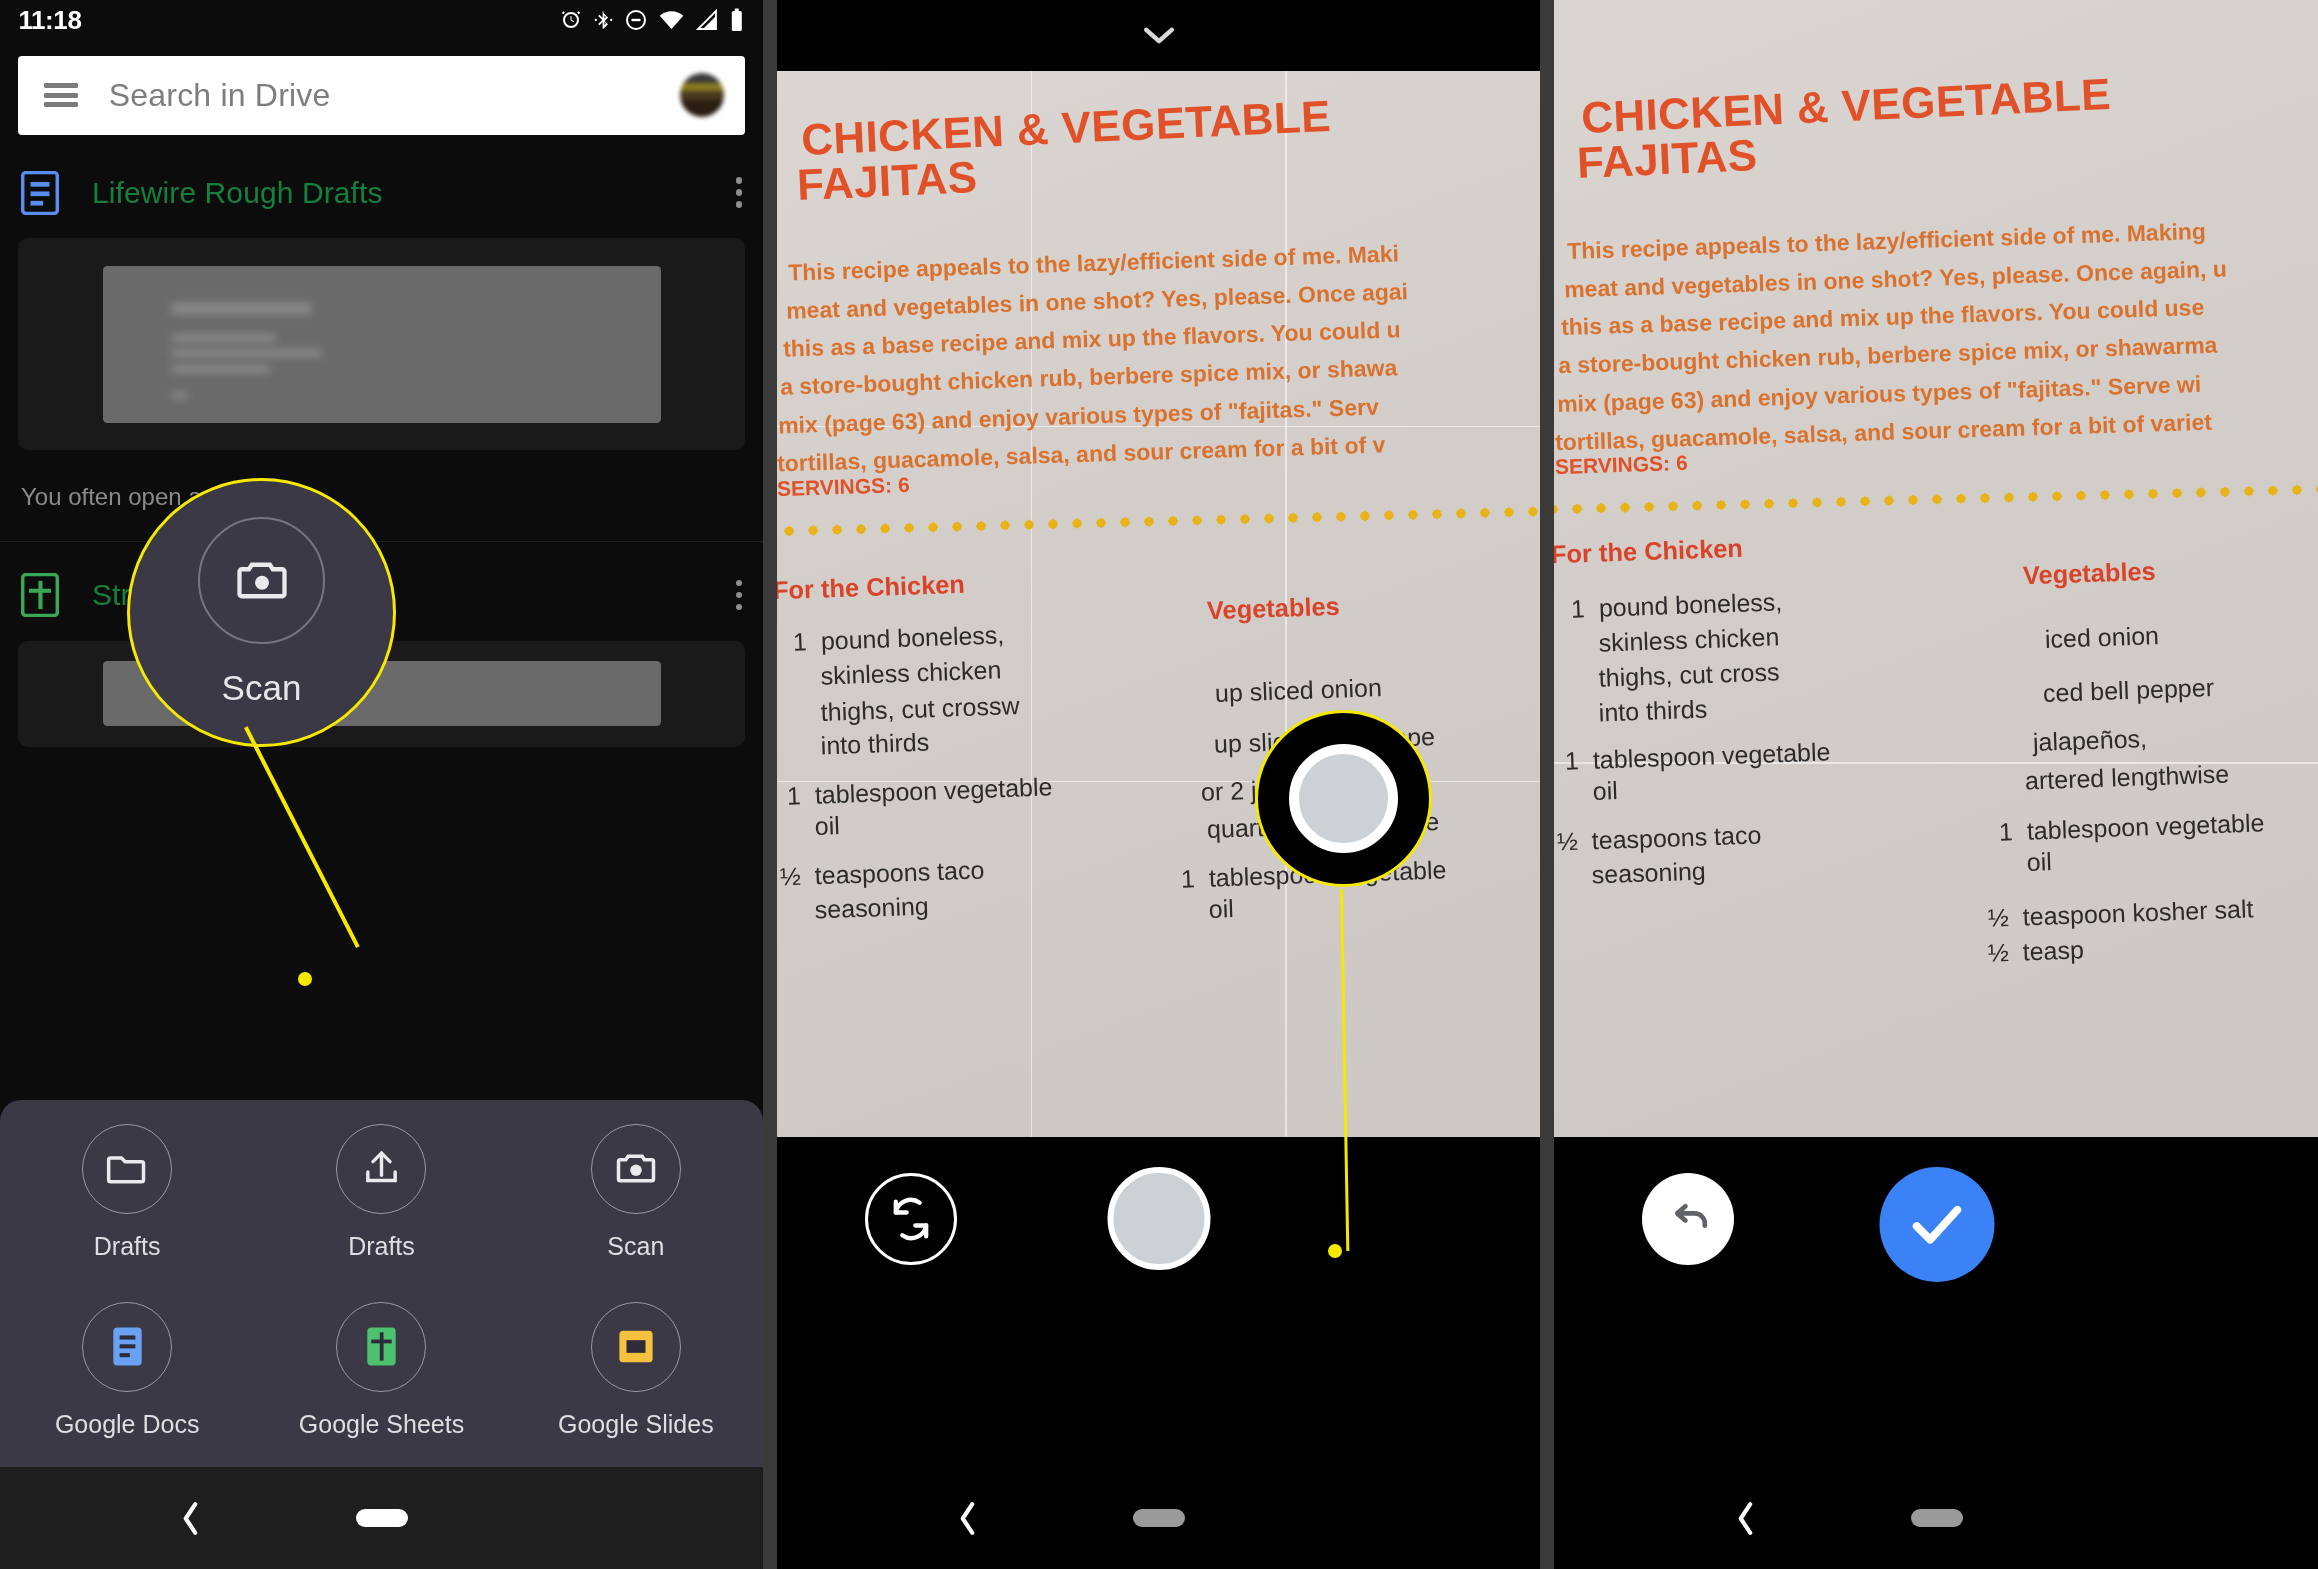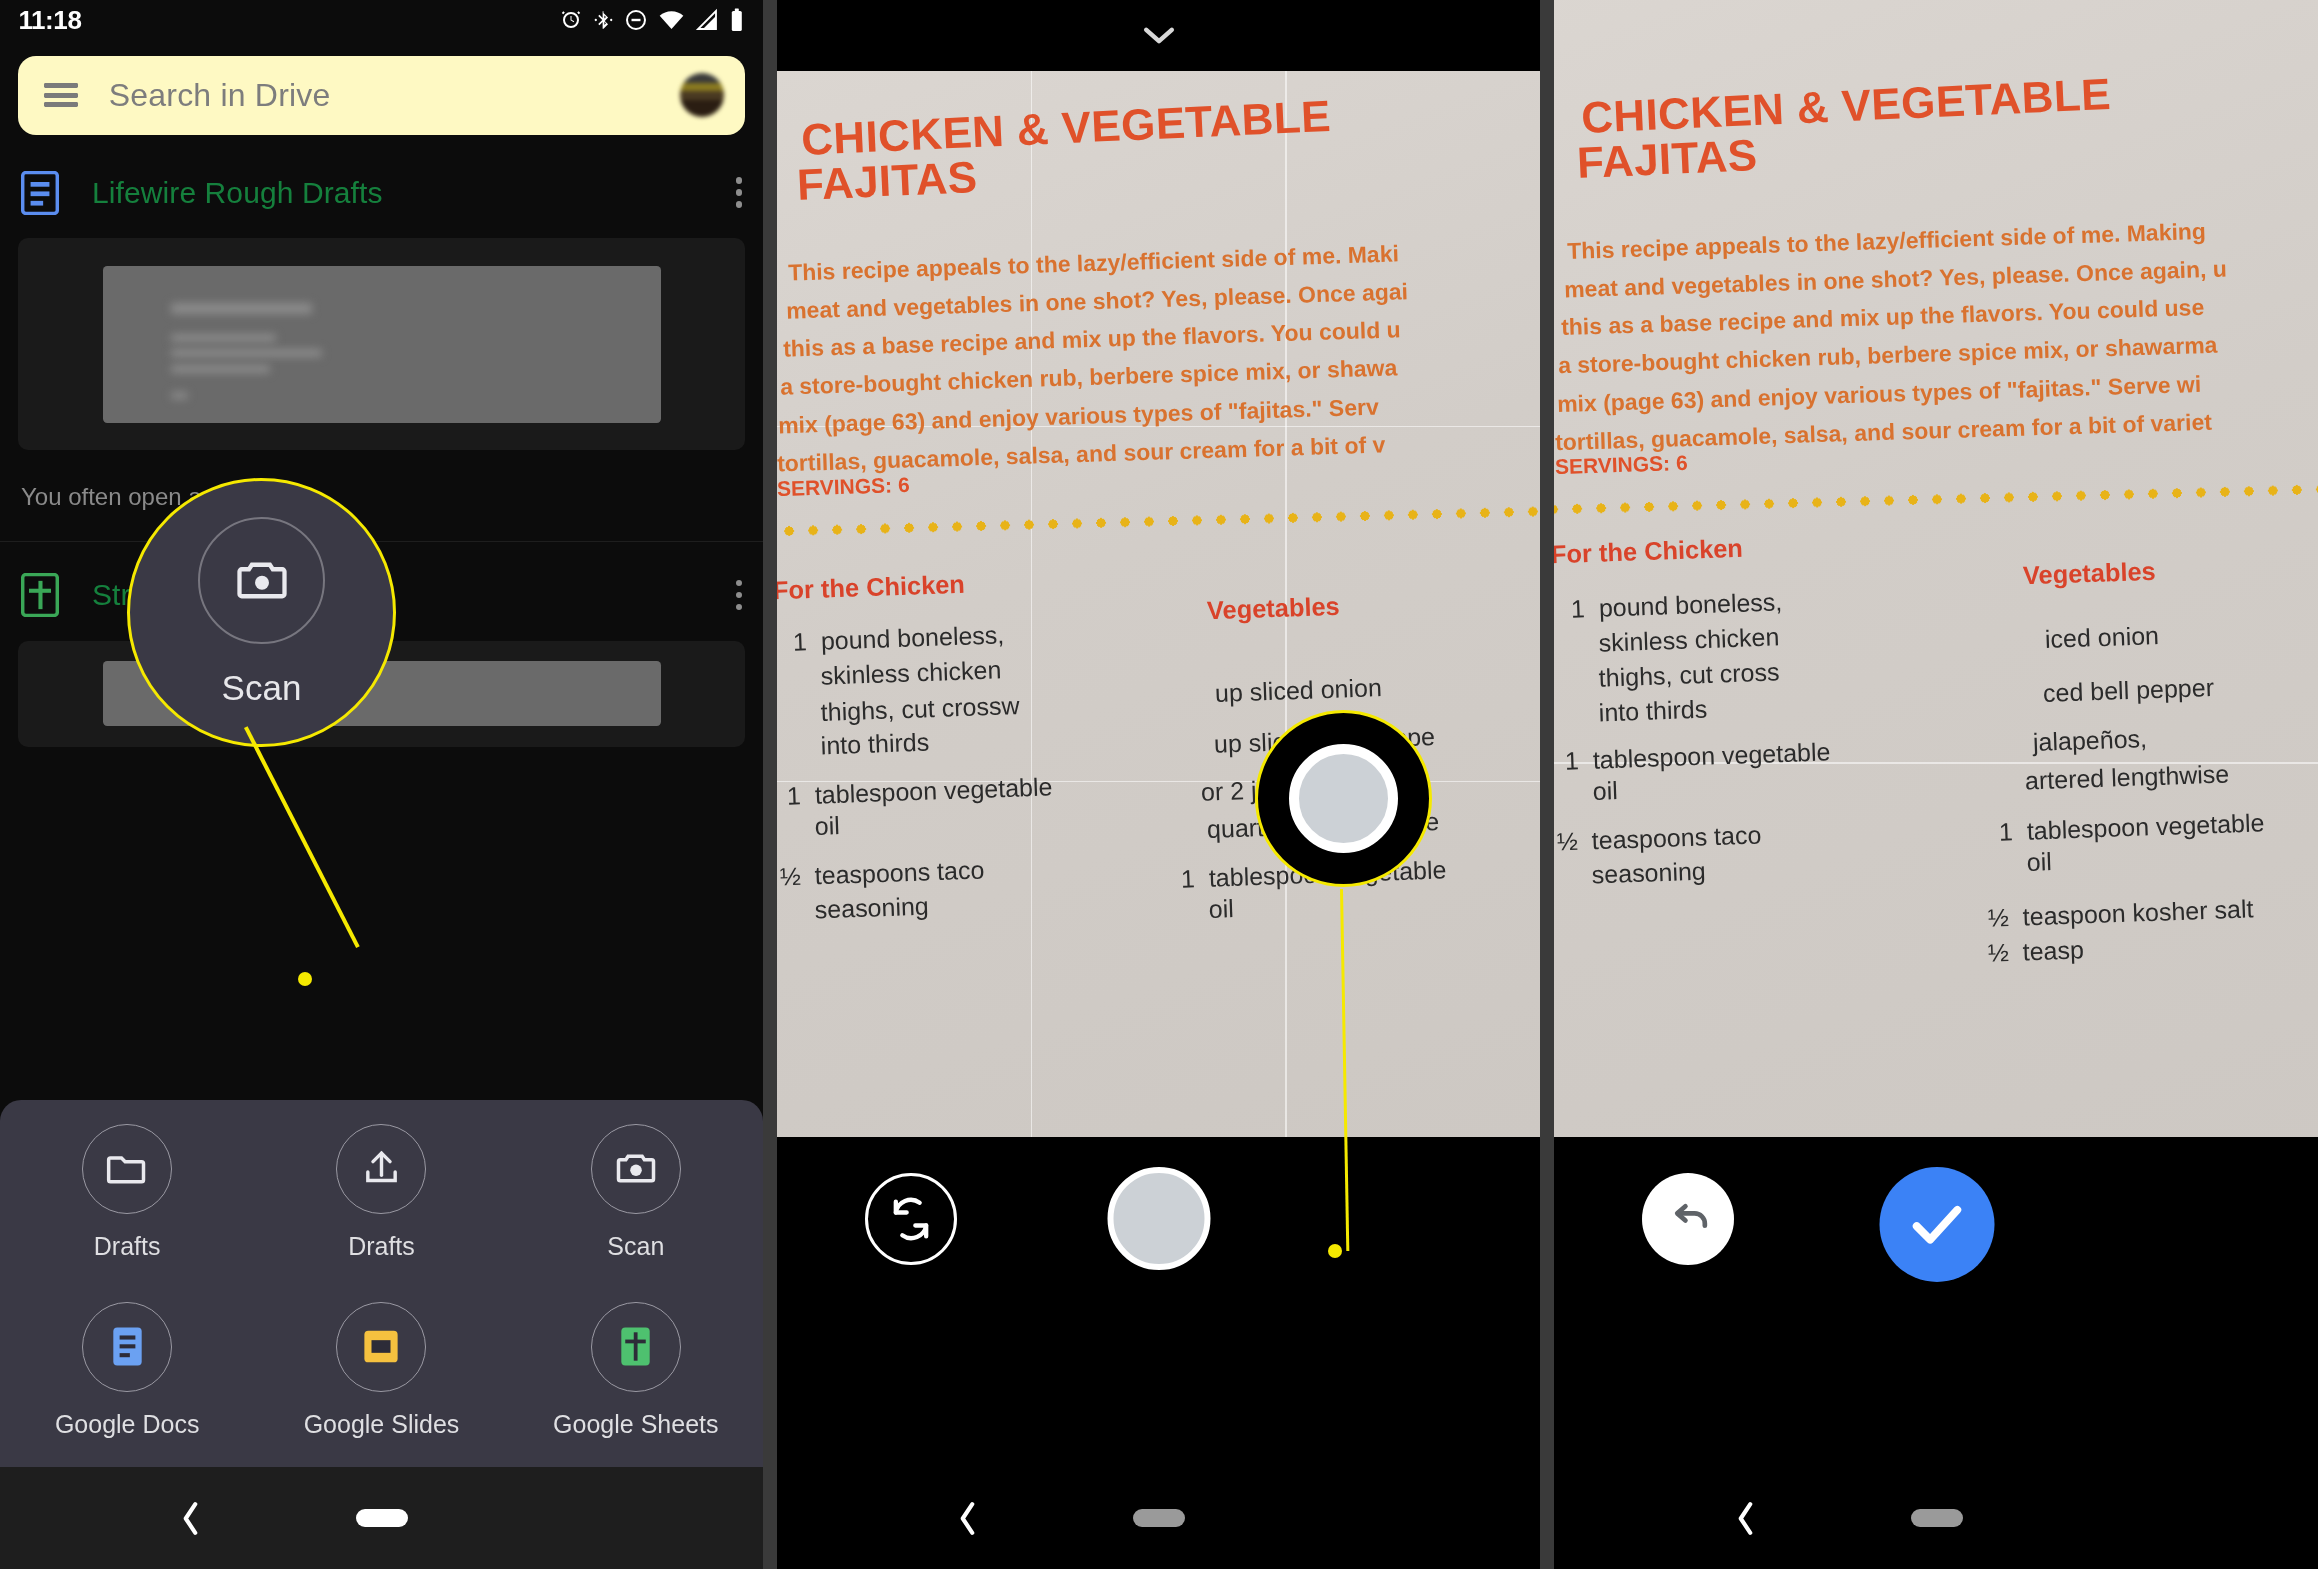--- a/index.html
+++ b/index.html
@@ -16,21 +16,21 @@
   .p3 { position:relative; width:763px; height:1569px; background:#000; overflow:hidden; flex:1 1 auto; }
 
   
   .statusbar { height:40px; display:flex; align-items:center; justify-content:space-between;
                padding:0 18.4px; color:#fff; }
   .status-time { font-size:26px; font-weight:700; letter-spacing:-0.4px; }
   .status-icons { display:flex; align-items:center; gap:10px; }
   .sicon { display:block; }
 
   
-  .searchbar { margin:15.6px 18.4px 0 18.4px; height:79px; border-radius:18px; background:#fef9c3;
+  .searchbar { margin:15.6px 18.4px 0 18.4px; height:79px; border-radius:4px; background:#ffffff;
                display:flex; align-items:center; padding:0 25.4px; position:relative; }
   .hamburger { width:34px; height:24px; display:flex; flex-direction:column; justify-content:space-between; }
   .hamburger i { display:block; height:5px; background:#7b7b7b; border-radius:1.4px; }
   .search-ph { margin-left:31px; color:#7d7d7d; font-size:32px; letter-spacing:0.2px; }
   .avatar { position:absolute; right:21px; top:50%; transform:translateY(-50%); width:44px; height:44px;
             border-radius:50%; overflow:hidden;
             background:
               linear-gradient(to bottom,#3a3a3a 0%,#3a3a3a 22%,#8a7a20 22%,#8a7a20 42%,
                               #4a3a22 42%,#4a3a22 62%,#2a1d12 62%,#2a1d12 100%);
             filter:blur(2.1px); }
@@ -254,37 +254,37 @@
               <rect x="5" y="6" width="10" height="2.6" fill="#2d2c38"></rect>
               <rect x="5" y="11.6" width="10" height="2.6" fill="#2d2c38"></rect>
               <rect x="5" y="17.2" width="6.5" height="2.6" fill="#2d2c38"></rect>
             </svg>
           </div>
           <div class="sheet-label">Google Docs</div>
         </div>
 
         <div class="sheet-item" style="margin-top:28px">
           <div class="sheet-circle">
-            <svg width="38" height="35" viewBox="0 0 24 22">
-              <rect x="1.5" y="1" width="21" height="20" rx="2.5" fill="#f5c13f"></rect>
-              <rect x="6" y="7" width="12" height="8" fill="#2d2c38"></rect>
-            </svg>
-          </div>
-          <div class="sheet-label">Google Slides</div>
-        </div>
-
-        <div class="sheet-item" style="margin-top:28px">
-          <div class="sheet-circle">
             <svg width="33" height="41" viewBox="0 0 20 26">
               <rect x="1" y="1" width="18" height="24" rx="2.5" fill="#4ec16f"></rect>
               <rect x="8.9" y="4" width="2.4" height="18" fill="#2d2c38"></rect>
               <rect x="3.5" y="8.6" width="13" height="2.4" fill="#2d2c38"></rect>
             </svg>
           </div>
           <div class="sheet-label">Google Sheets</div>
+        </div>
+
+        <div class="sheet-item" style="margin-top:28px">
+          <div class="sheet-circle">
+            <svg width="38" height="35" viewBox="0 0 24 22">
+              <rect x="1.5" y="1" width="21" height="20" rx="2.5" fill="#f5c13f"></rect>
+              <rect x="6" y="7" width="12" height="8" fill="#2d2c38"></rect>
+            </svg>
+          </div>
+          <div class="sheet-label">Google Slides</div>
         </div>
       </div>
     </div>
 
     <div class="callout cb-scan">
       <div class="ring">
         <svg width="54" height="45" viewBox="0 0 24 20" fill="none" stroke="#e9e9ee" stroke-width="1.9">
           <path d="M2 6a1 1 0 011-1h3.2l1.3-2h8l1.3 2H21a1 1 0 011 1v10a1 1 0 01-1 1H3a1 1 0 01-1-1V6z"></path>
           <circle cx="12" cy="11" r="3.1" fill="#e9e9ee" stroke="none"></circle>
         </svg>

